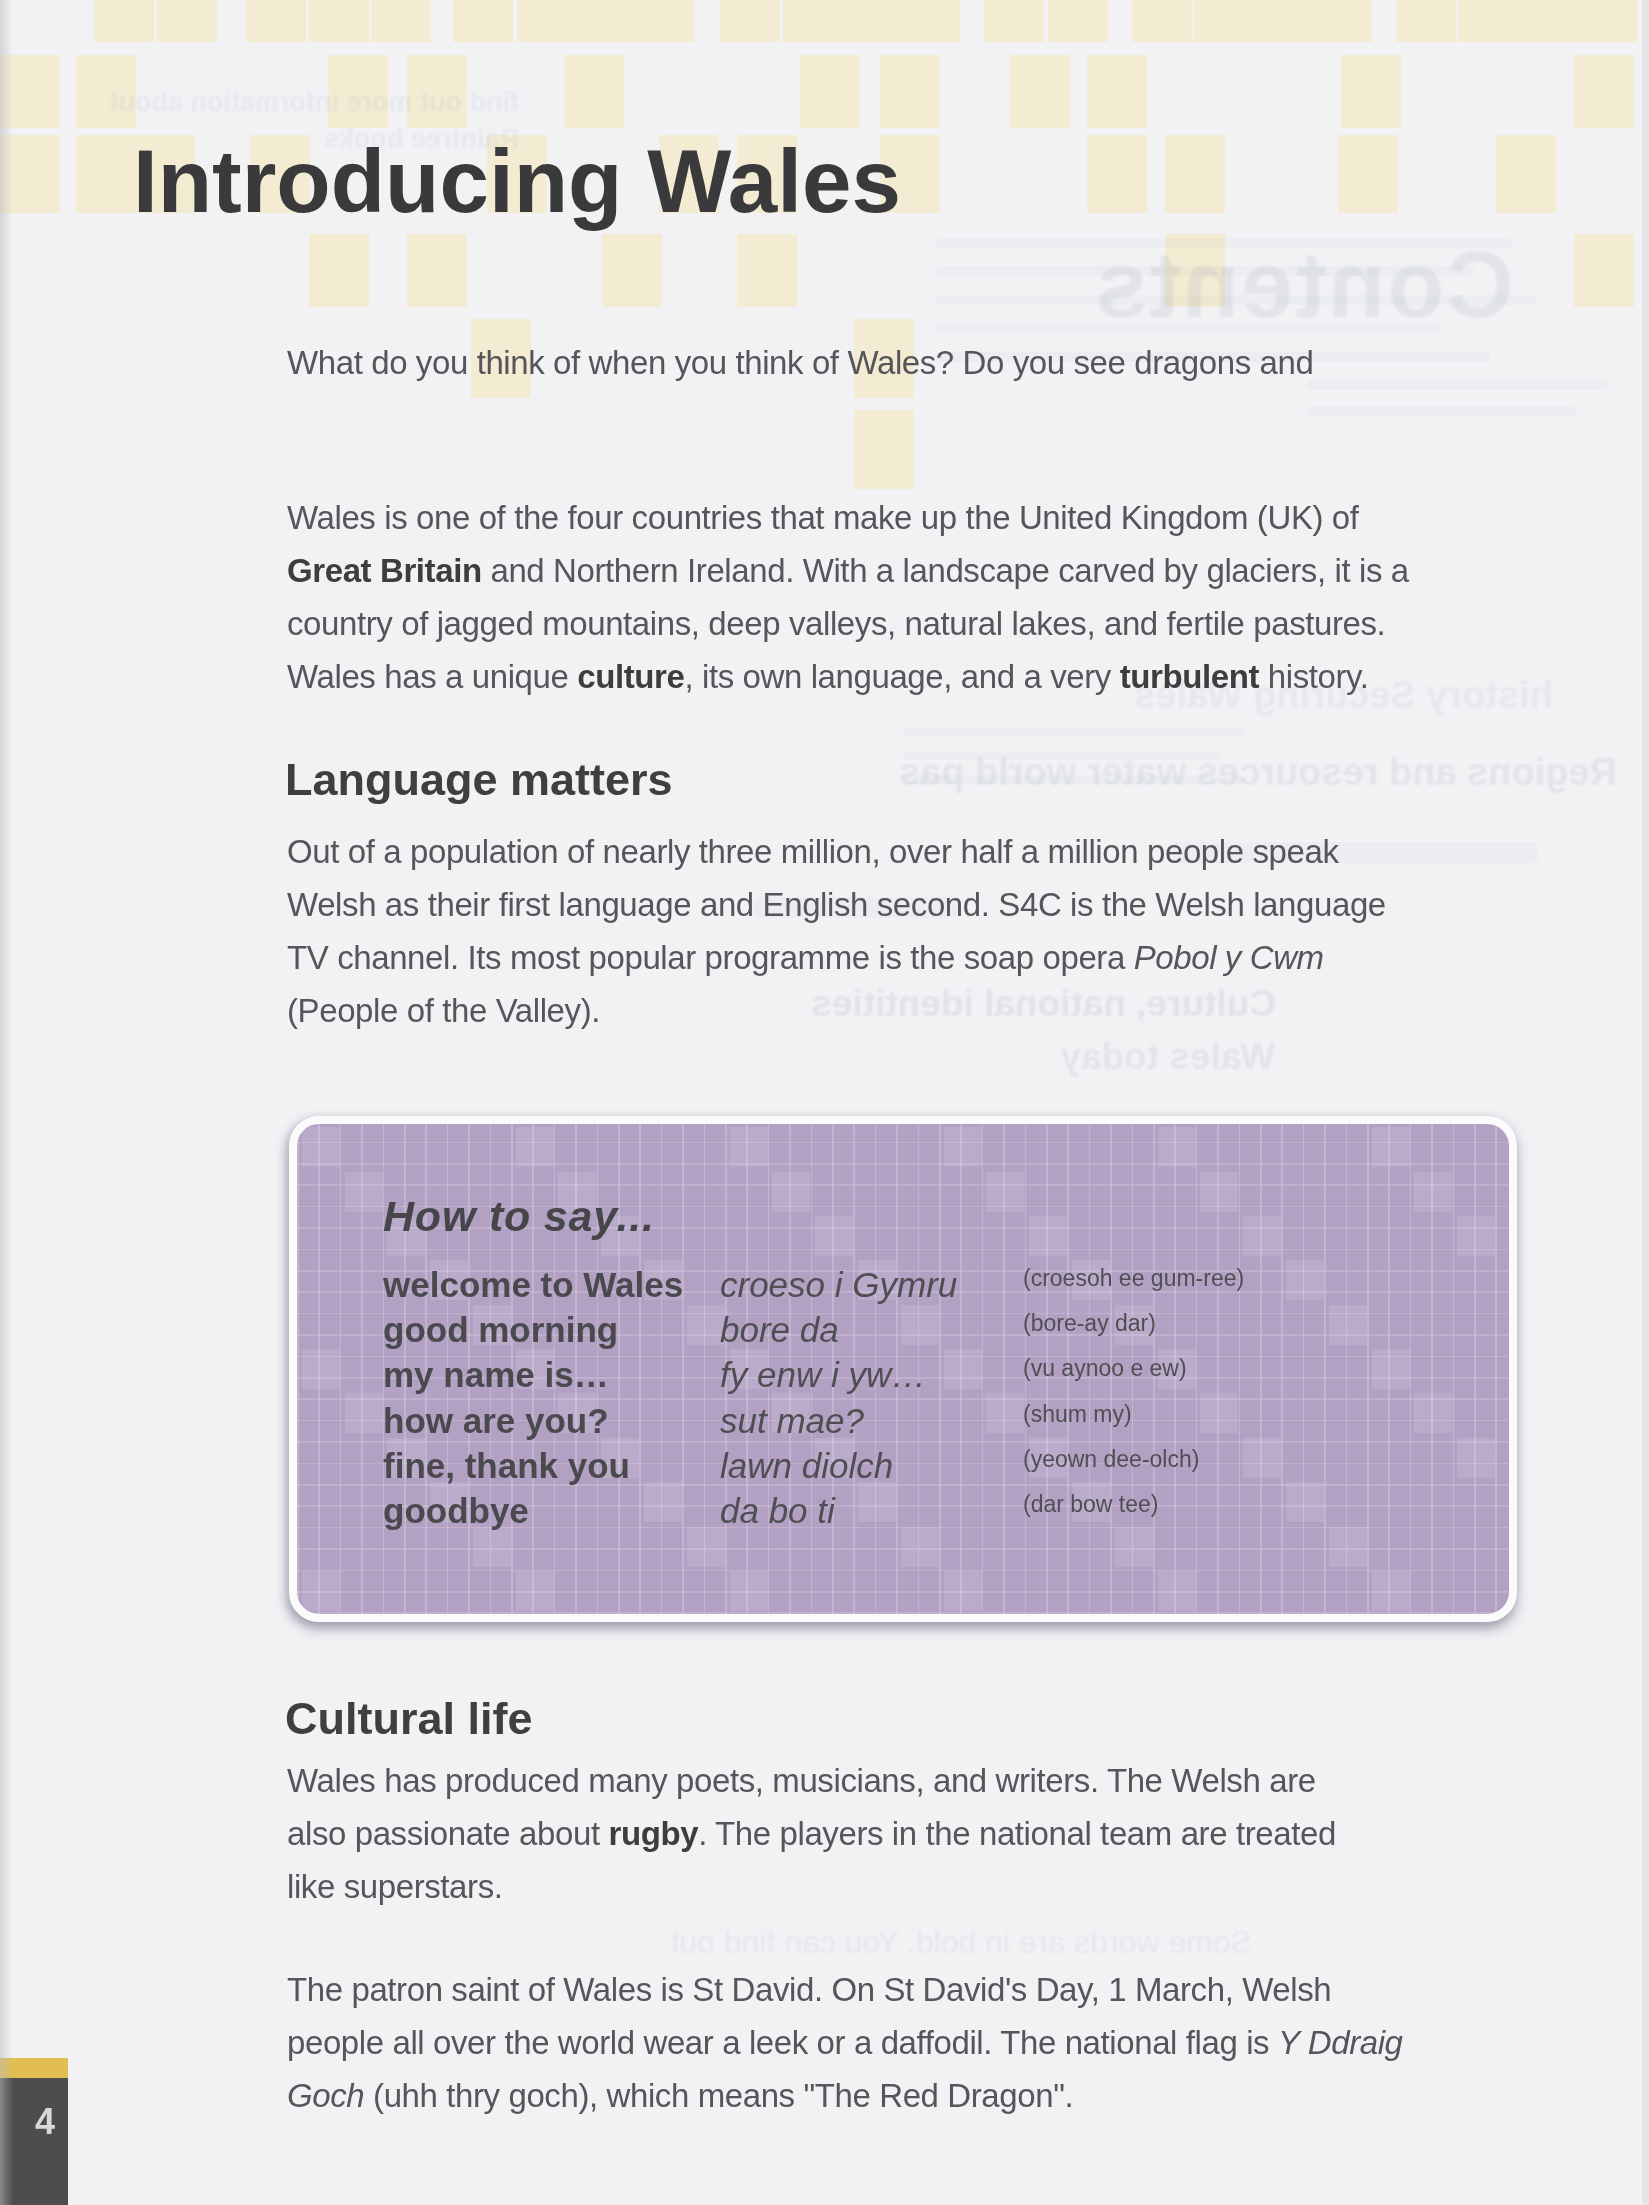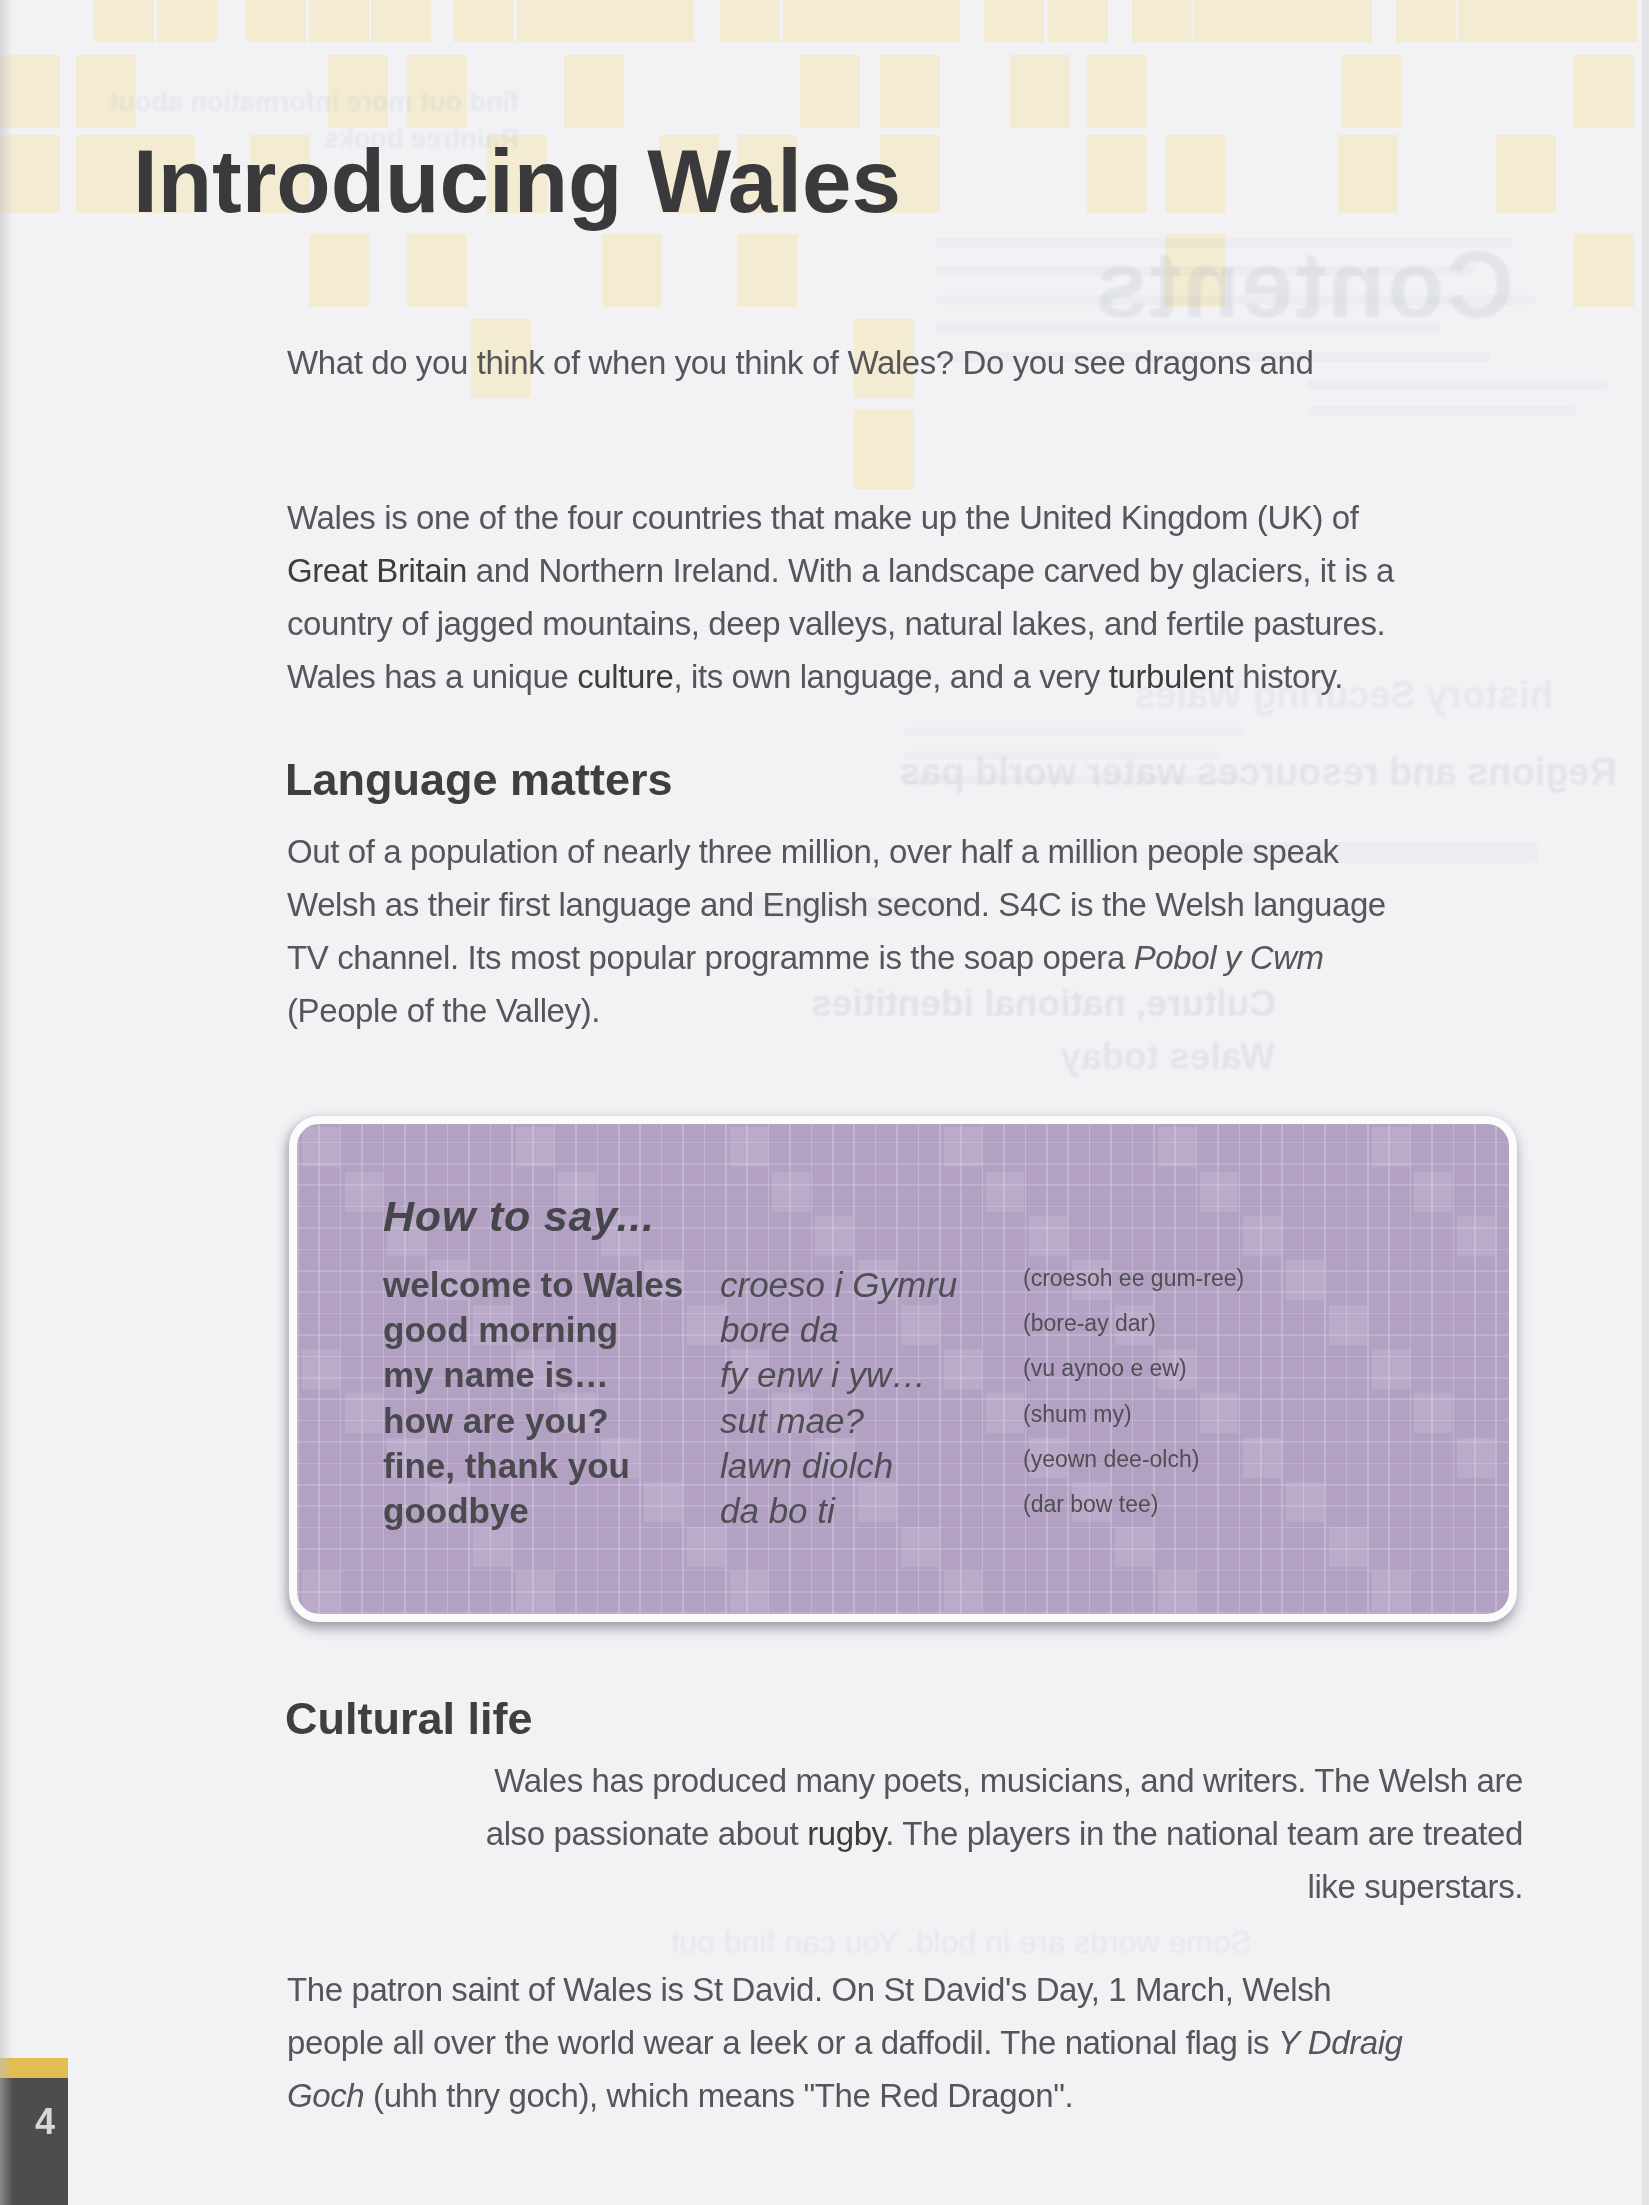--- a/index.html
+++ b/index.html
@@ -21,21 +21,21 @@
   .ghost{position:absolute;transform:scaleX(-1);color:#8d98ac;filter:blur(1px);
     font-weight:700;white-space:nowrap;pointer-events:none;}
   .gbar{position:absolute;background:#8d98ac;border-radius:4.8px;pointer-events:none;}
   
   .title{position:absolute;left:133px;top:70px;font-size:89px;font-weight:700;
     color:#3a3a3c;letter-spacing:0;white-space:nowrap;}
   .heading{position:absolute;left:285px;font-size:45px;font-weight:700;color:#3f3f42;white-space:nowrap;}
   
   .para{position:absolute;left:287px;width:1236px;font-size:33px;line-height:53px;
     letter-spacing:-0.4px;color:#55555a;}
-  .para .b{font-weight:400;color:#3d3d40;}
+  .para .b{font-weight:700;color:#3d3d40;}
   .para .i, .i{font-style:italic;}
   
   .saybox{position:absolute;left:289px;top:1116px;width:1212px;height:490px;
     background:#b3a1c4;border:8px solid #fbfbfc;border-radius:30px;
     box-shadow:0 6.3px 12.7px rgba(100,96,120,.45), -3.2px 3.2px 8px rgba(100,96,120,.25);
     background-image:
       repeating-linear-gradient(90deg, rgba(255,255,255,.20) 0 1.6px, rgba(255,255,255,0) 1.6px 21.4px),
       repeating-linear-gradient(0deg, rgba(255,255,255,.16) 0 1.6px, rgba(255,255,255,0) 1.6px 21.4px);
     overflow:hidden;}
   .saybox .cell{position:absolute;background:rgba(255,255,255,.11);}
@@ -242,21 +242,21 @@
         <div class="say-row" style="top: 367px;">
           <span class="say-en">goodbye</span>
           <span class="say-cy">da bo ti</span>
           <span class="say-pron">(dar bow tee)</span>
         </div>
       </div>
   </div>
 
   <h2 class="heading" style="top:1656px;">Cultural life</h2>
 
-  <p class="para" style="top:1721px;text-align:right;"><span>Wales has produced many poets, musicians, and writers. The Welsh are</span><br><span>also passionate about </span><span class="b">rugby</span><span>. The players in the national team are treated</span><br><span>like superstars.</span></p>
+  <p class="para" style="top:1721px;"><span>Wales has produced many poets, musicians, and writers. The Welsh are</span><br><span>also passionate about </span><span class="b">rugby</span><span>. The players in the national team are treated</span><br><span>like superstars.</span></p>
 
   <p class="para" style="top:1930px;"><span>The patron saint of Wales is St David. On St David's Day, 1 March, Welsh</span><br><span>people all over the world wear a leek or a daffodil. The national flag is </span><span class="i">Y Ddraig</span><br><span class="i">Goch</span><span> (uhh thry goch), which means "The Red Dragon".</span></p>
 
   <div class="tab-yellow"></div>
   <div class="tab-dark"></div>
   <div class="page-num">4</div>
 
   <div class="edge-left"></div>
   <div class="edge-right"></div>
 </div>

